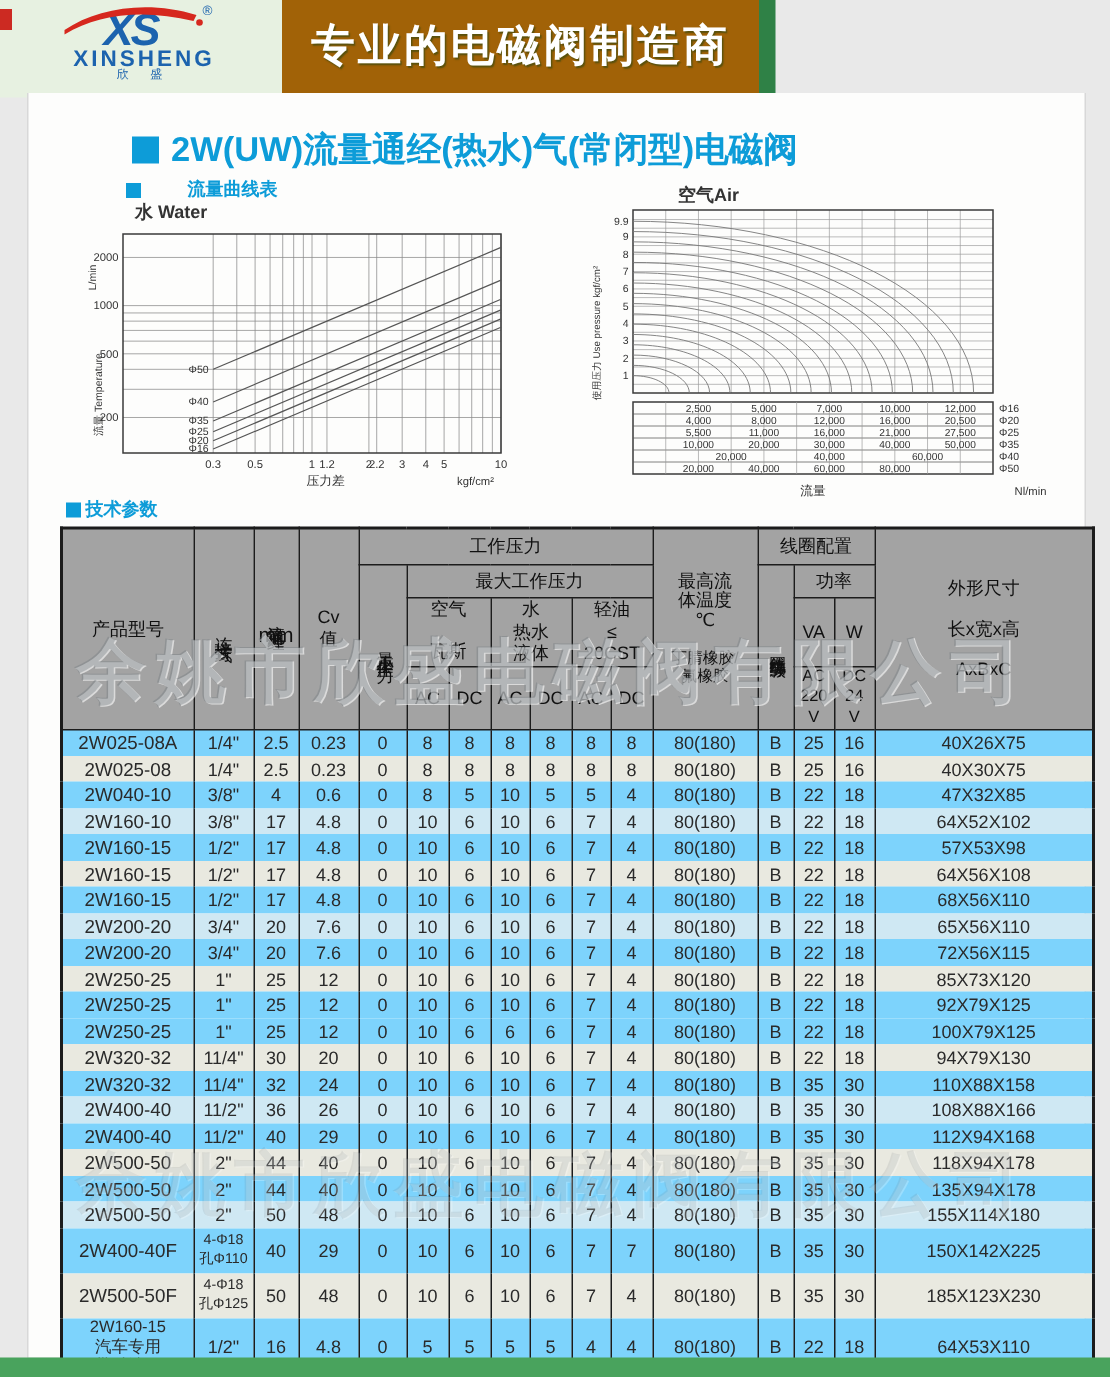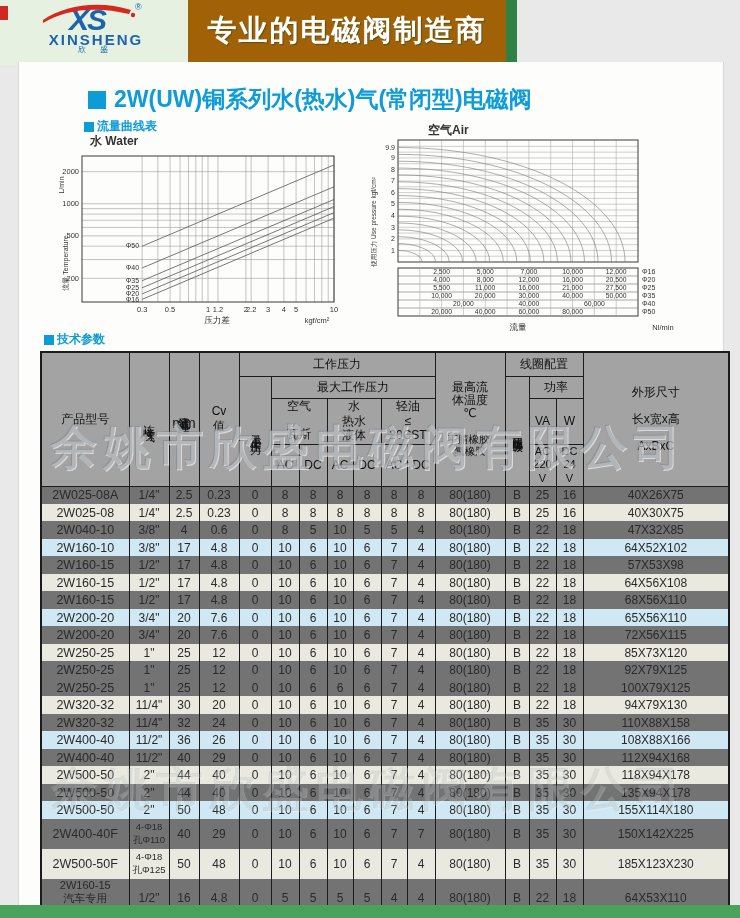--- a/index.html
+++ b/index.html
@@ -24,33 +24,33 @@
 
   
   .white-panel{position:absolute;left:18px;top:62px;width:706px;height:844px;background:#fdfdfc;border:1px solid #d8d8d8;border-top:none;}
 
   .title-row{position:absolute;left:88px;top:84px;display:flex;align-items:center;}
   .title-sq{width:18px;height:18px;background:#0d9cd8;margin-right:8px;}
   .page-title{font-size:23px;font-weight:bold;color:#0d9cd8;letter-spacing:0px;white-space:nowrap;}
 
   .sec-label{position:absolute;display:flex;align-items:center;color:#0d9cd8;font-size:12px;font-weight:bold;}
   .sec-sq{width:10px;height:10px;background:#0d9cd8;margin-right:3px;}
-  .flow-label{left:84px;top:118px;}
+  .flow-label{left:84px;top:118px;gap:28px;}
   .tech-label{left:44px;top:331px;}
 
   .chart{position:absolute;}
   #water-chart{left:52px;top:130px;}
-  #air-chart{left:368px;top:122px;}
+  #air-chart{left:392px;top:122px;}
   .chart svg text{font-family:"Liberation Sans","DejaVu Sans",sans-serif;fill:#333;}
 
   
   .spec-table{position:absolute;left:40px;top:351px;width:688px;border-collapse:collapse;table-layout:fixed;border:2px solid #1c1c1c;}
   .spec-table th{background:#a3a3a3;border:1px solid #1c1c1c;font-weight:normal;color:#101010;font-size:12px;text-align:center;vertical-align:middle;padding:0;line-height:1.25;}
   .spec-table td{border-left:1px solid #1c1c1c;border-right:1px solid #1c1c1c;border-top:none;border-bottom:none;text-align:center;vertical-align:middle;color:#2a2a2a;font-size:12px;padding:0;}
-  .spec-table tbody tr.bg-w{background:#737373;}
+  .spec-table tbody tr.bg-w{background:#7dd3fc;}
   .spec-table tbody tr.bg-g{background:#e9e9e0;}
   .spec-table tbody tr.bg-b{background:#cfe8f3;}
   .spec-table tbody td{height:17.5px;}
   .spec-table tr.tall td{height:30px;}
   .spec-table tr.xtall td{height:40px;}
   .pre{white-space:pre-line;}
   .vert{writing-mode:vertical-rl;text-orientation:upright;letter-spacing:2px;margin:0 auto;line-height:1;}
   .th-stack .gap{margin-top:12px;}
   .small-note{font-size:10.5px;margin-top:12px;line-height:1.2;}
   td.ml{white-space:pre-line;font-size:9.5px;line-height:1.3;}
@@ -89,21 +89,21 @@
     <div class="banner-green">
       <span class="slogan">专业的电磁阀制造商</span>
     </div>
     <div class="banner-edge"></div>
   </div>
 
   <div class="white-panel"></div>
 
   <div class="title-row">
     <span class="title-sq"></span>
-    <span class="page-title">2W(UW)铜系列水(热水)气(常闭型)电磁阀</span>
+    <span class="page-title">2W(UW)流量通经(热水)气(常闭型)电磁阀</span>
   </div>
 
   <div class="sec-label flow-label">
     <span class="sec-sq"></span>
     <span>流量曲线表</span>
   </div>
 
   <div class="chart" id="water-chart">
     <svg width="335" height="198" viewBox="0 0 335 198">
         <line x1="90.11727809467746" y1="26" x2="90.11727809467746" y2="172" stroke="#8a8a8a" stroke-width="0.5"></line>

